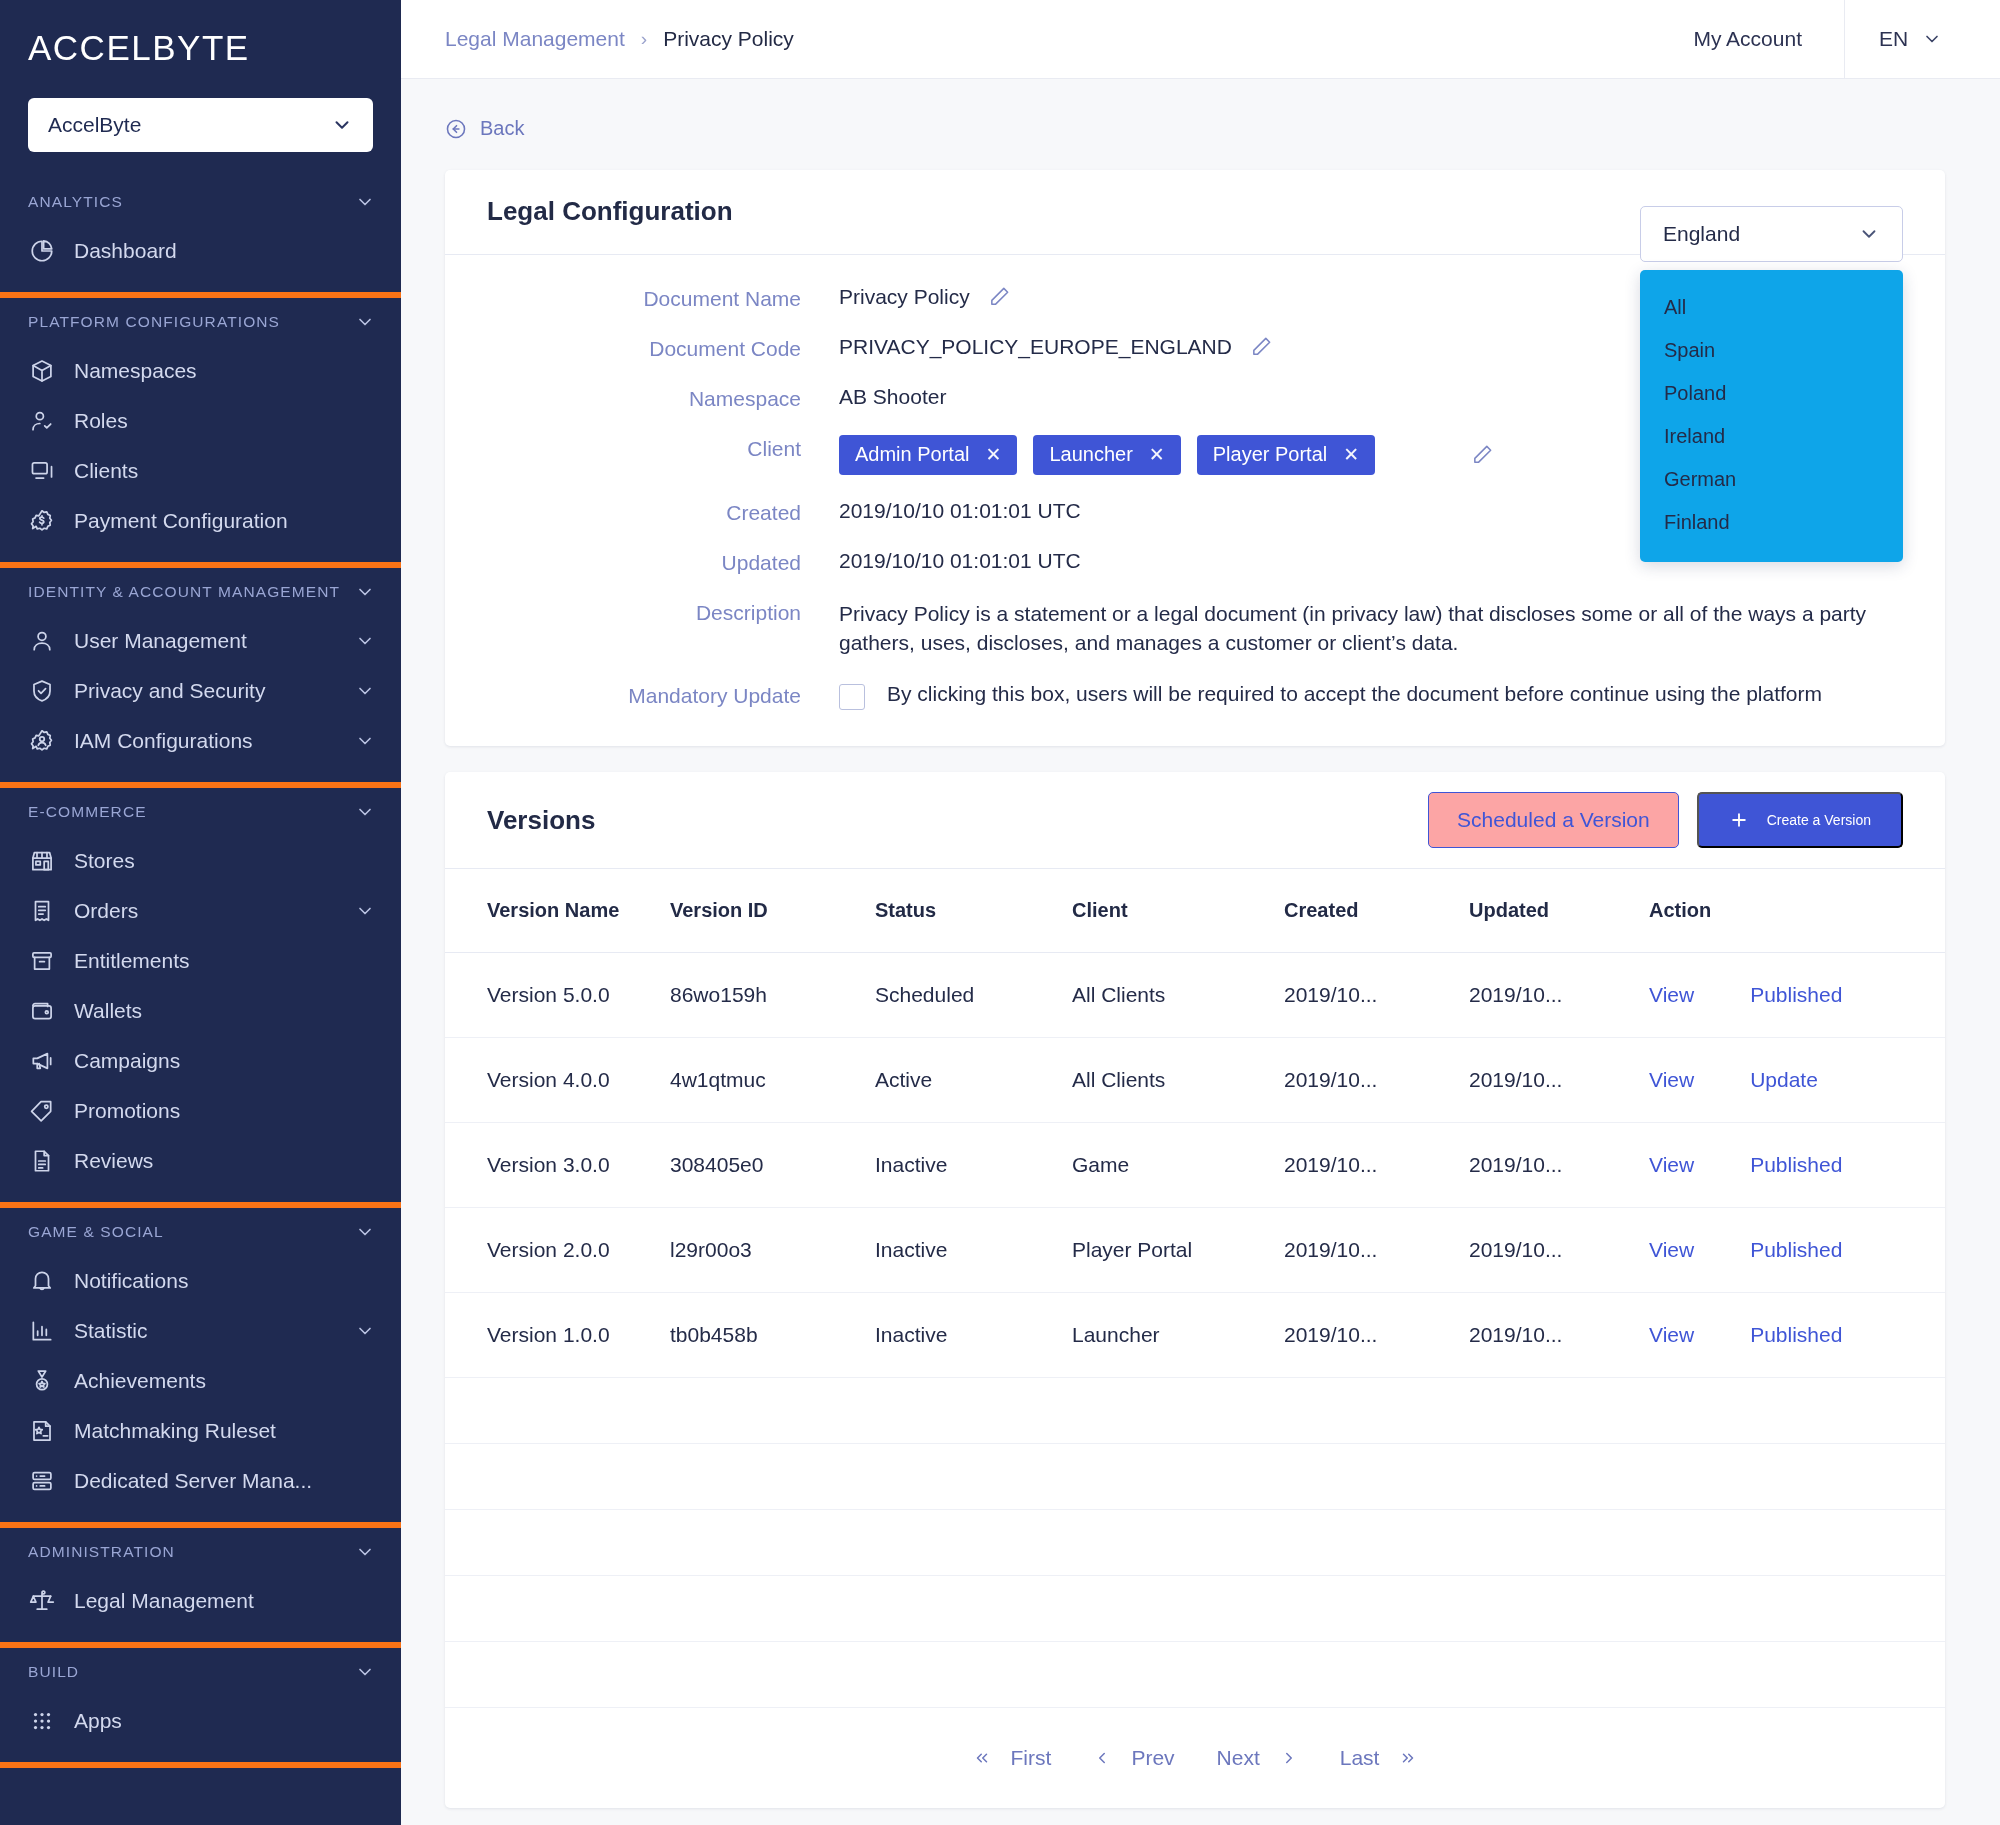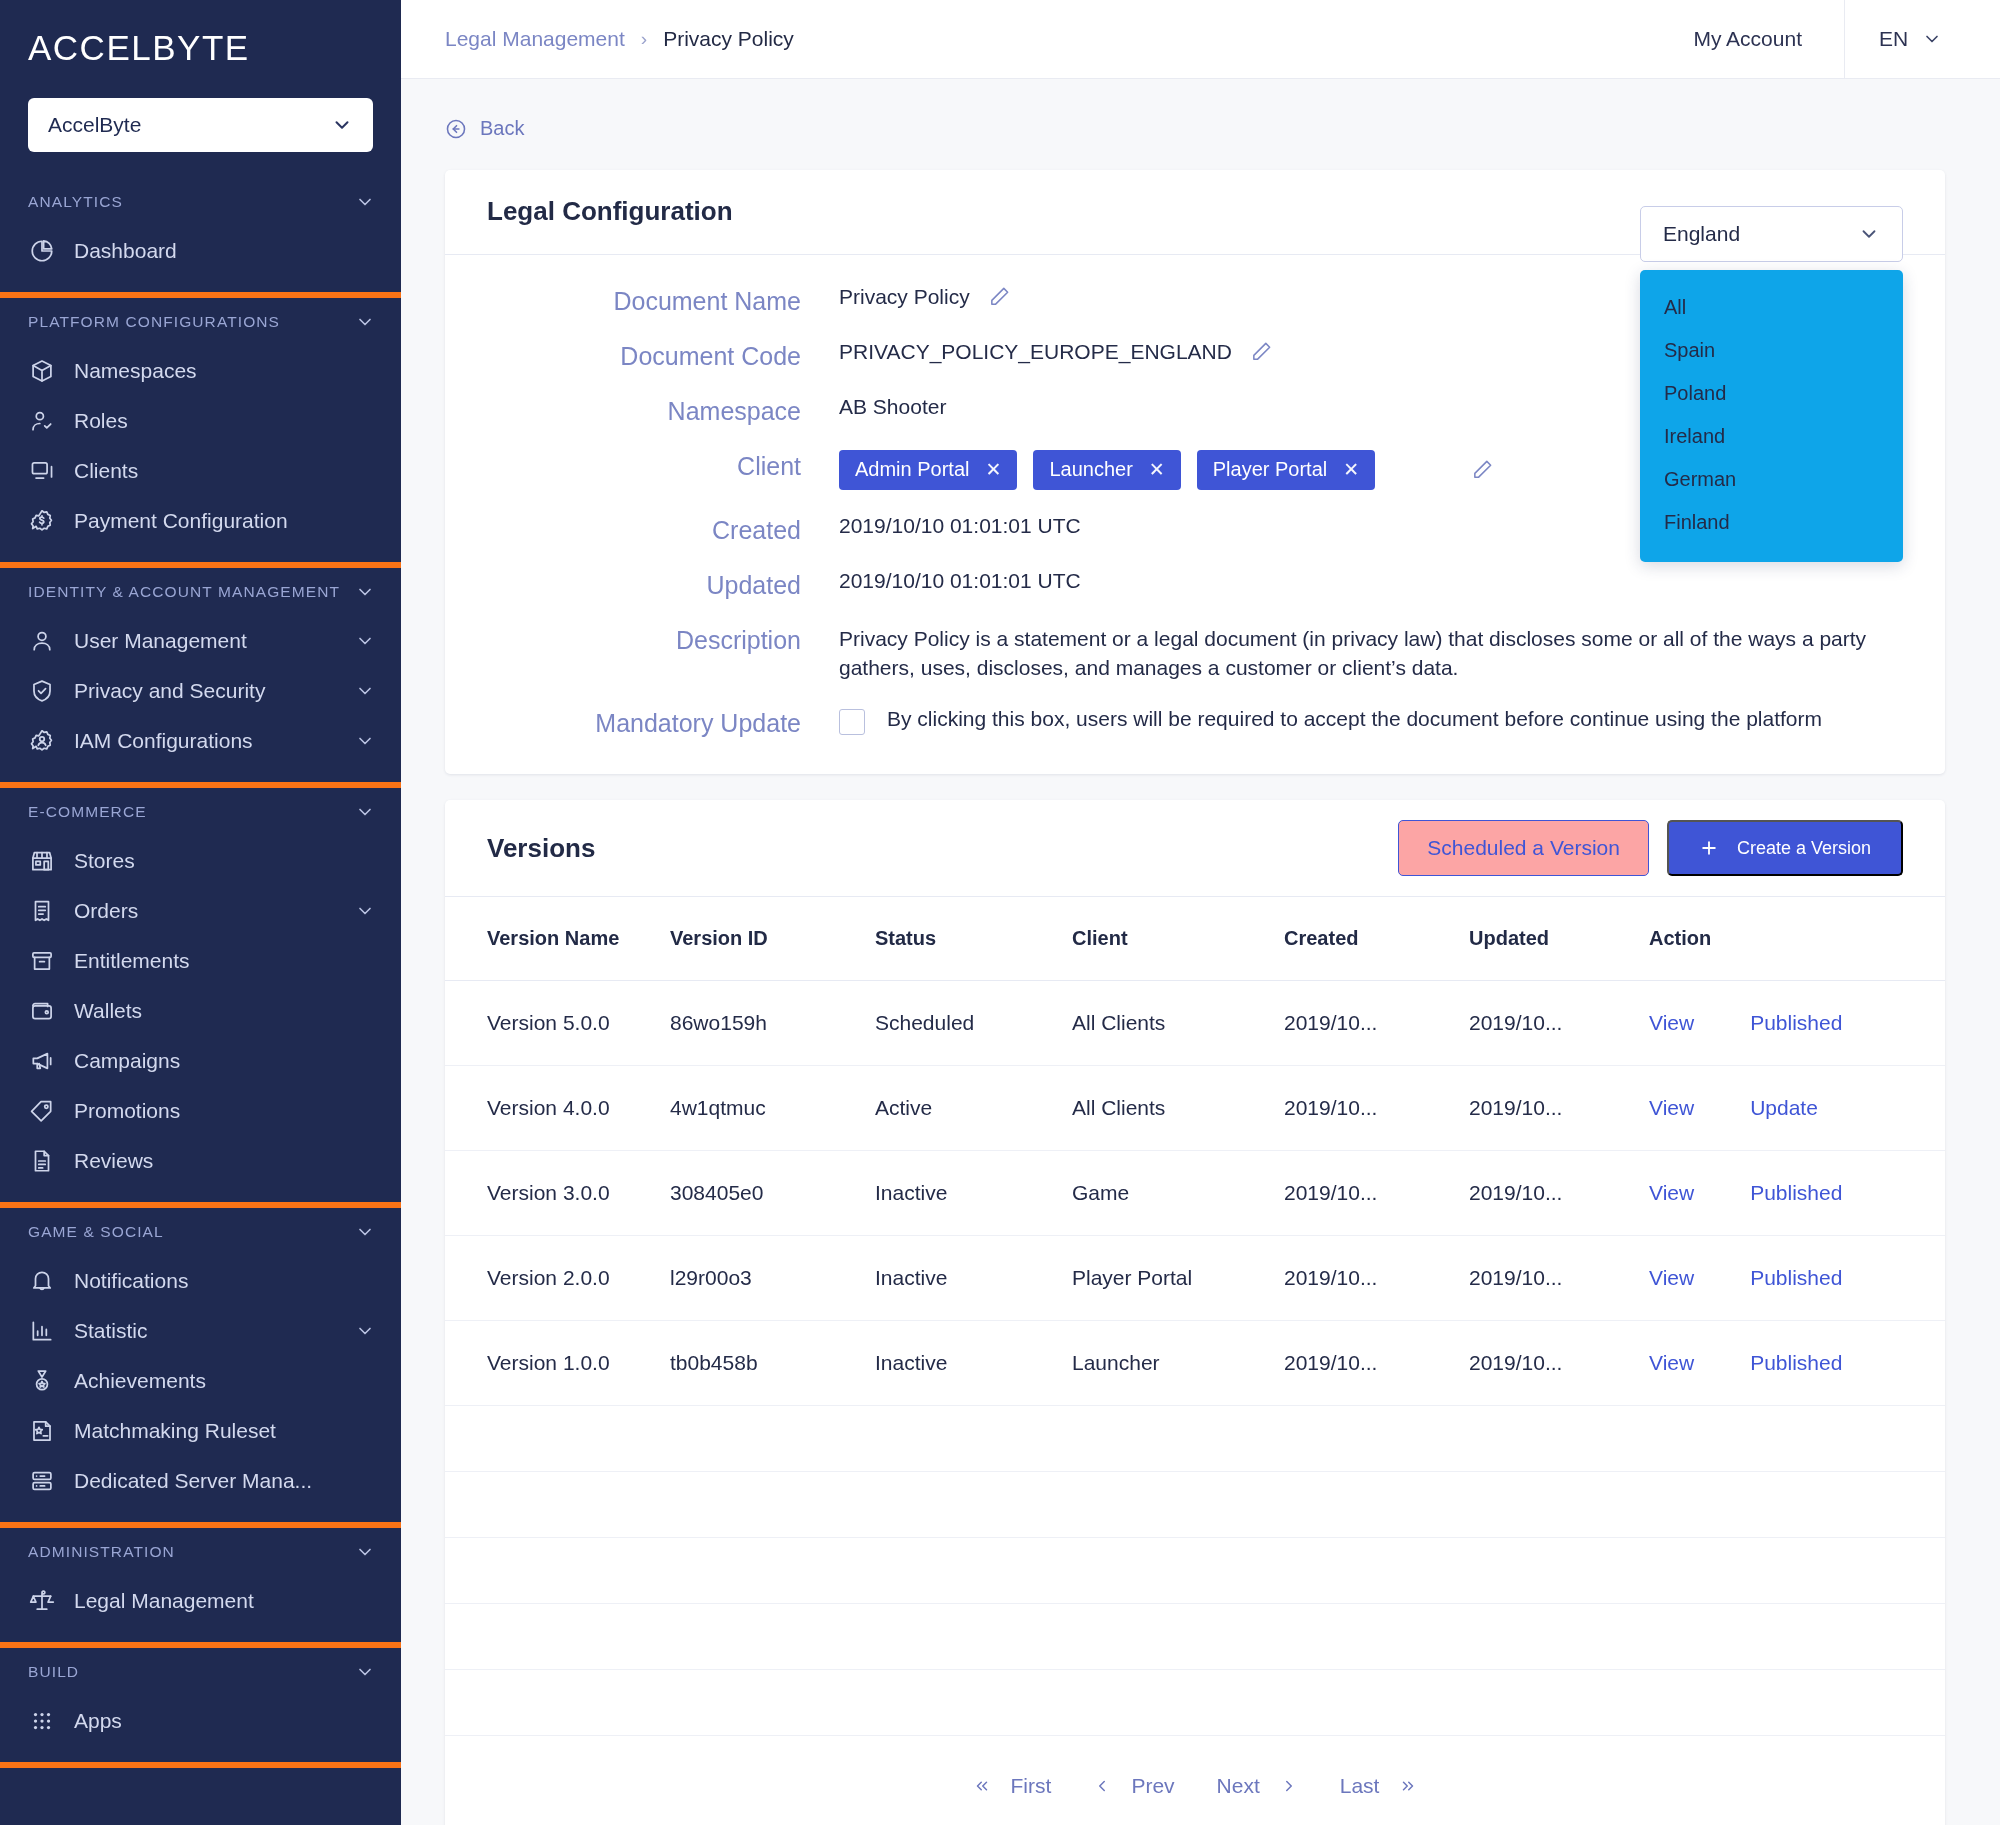--- a/index.html
+++ b/index.html
@@ -107,21 +107,21 @@
     box-shadow: 0 4px 16px rgba(35,45,90,.18);
     padding: 16px 0 18px 0;
   }
   .country-opt { padding: 10px 24px; color: #242b48; font-size: 20px; }
 
   .form { padding: 30px 42px 34px 42px; }
   .frow { display: flex; align-items: flex-start; margin-bottom: 24px; }
   .frow:last-child { margin-bottom: 2px; }
   .flabel {
     width: 352px; flex: 0 0 352px; text-align: right;
-    color: #7b86c4; font-size: 25px; padding-right: 38px; padding-top: 2px;
+    color: #7b86c4; font-size: 21px; padding-right: 38px; padding-top: 2px;
   }
   .fval { color: #242b48; font-size: 21px; display: flex; align-items: center; gap: 18px; flex: 1 1 auto; }
   .fval.desc { display: block; line-height: 1.42; max-width: 1075px; }
   .pencil { flex: 0 0 auto; }
 
   .tags { display: flex; align-items: center; gap: 16px; flex-wrap: wrap; }
   .tag {
     background: #3f55d6; color: #fff; border-radius: 4px;
     height: 40px; display: inline-flex; align-items: center; gap: 16px;
     padding: 0 16px; font-size: 20px;
@@ -138,21 +138,21 @@
   .ver-title { font-size: 26px; font-weight: bold; color: #222a46; }
   .ver-btns { margin-left: auto; display: flex; align-items: center; gap: 18px; }
   .btn-outline {
     border: 1px solid #3f55d6; color: #3f55d6; background: #fca5a5;
     border-radius: 5px; height: 56px; padding: 0 28px;
     display: flex; align-items: center; font-size: 21px;
   }
   .btn-primary {
     background: #3f55d6; color: #fff; border-radius: 5px;
     height: 56px; padding: 0 30px; display: flex; align-items: center; gap: 18px;
-    font-size: 18px;
+    font-size: 14px;
   }
 
   table { width: 100%; border-collapse: collapse; table-layout: fixed; }
   th {
     text-align: left; font-size: 20px; color: #222a46; font-weight: bold;
     padding: 30px 0 30px 0; border-bottom: 1px solid #e7eaf3;
   }
   td { font-size: 21px; color: #242b48; padding: 30px 0; border-bottom: 1px solid #eef0f6; }
   th:first-child, td:first-child { padding-left: 42px; }
   .c-name { width: 225px; }

